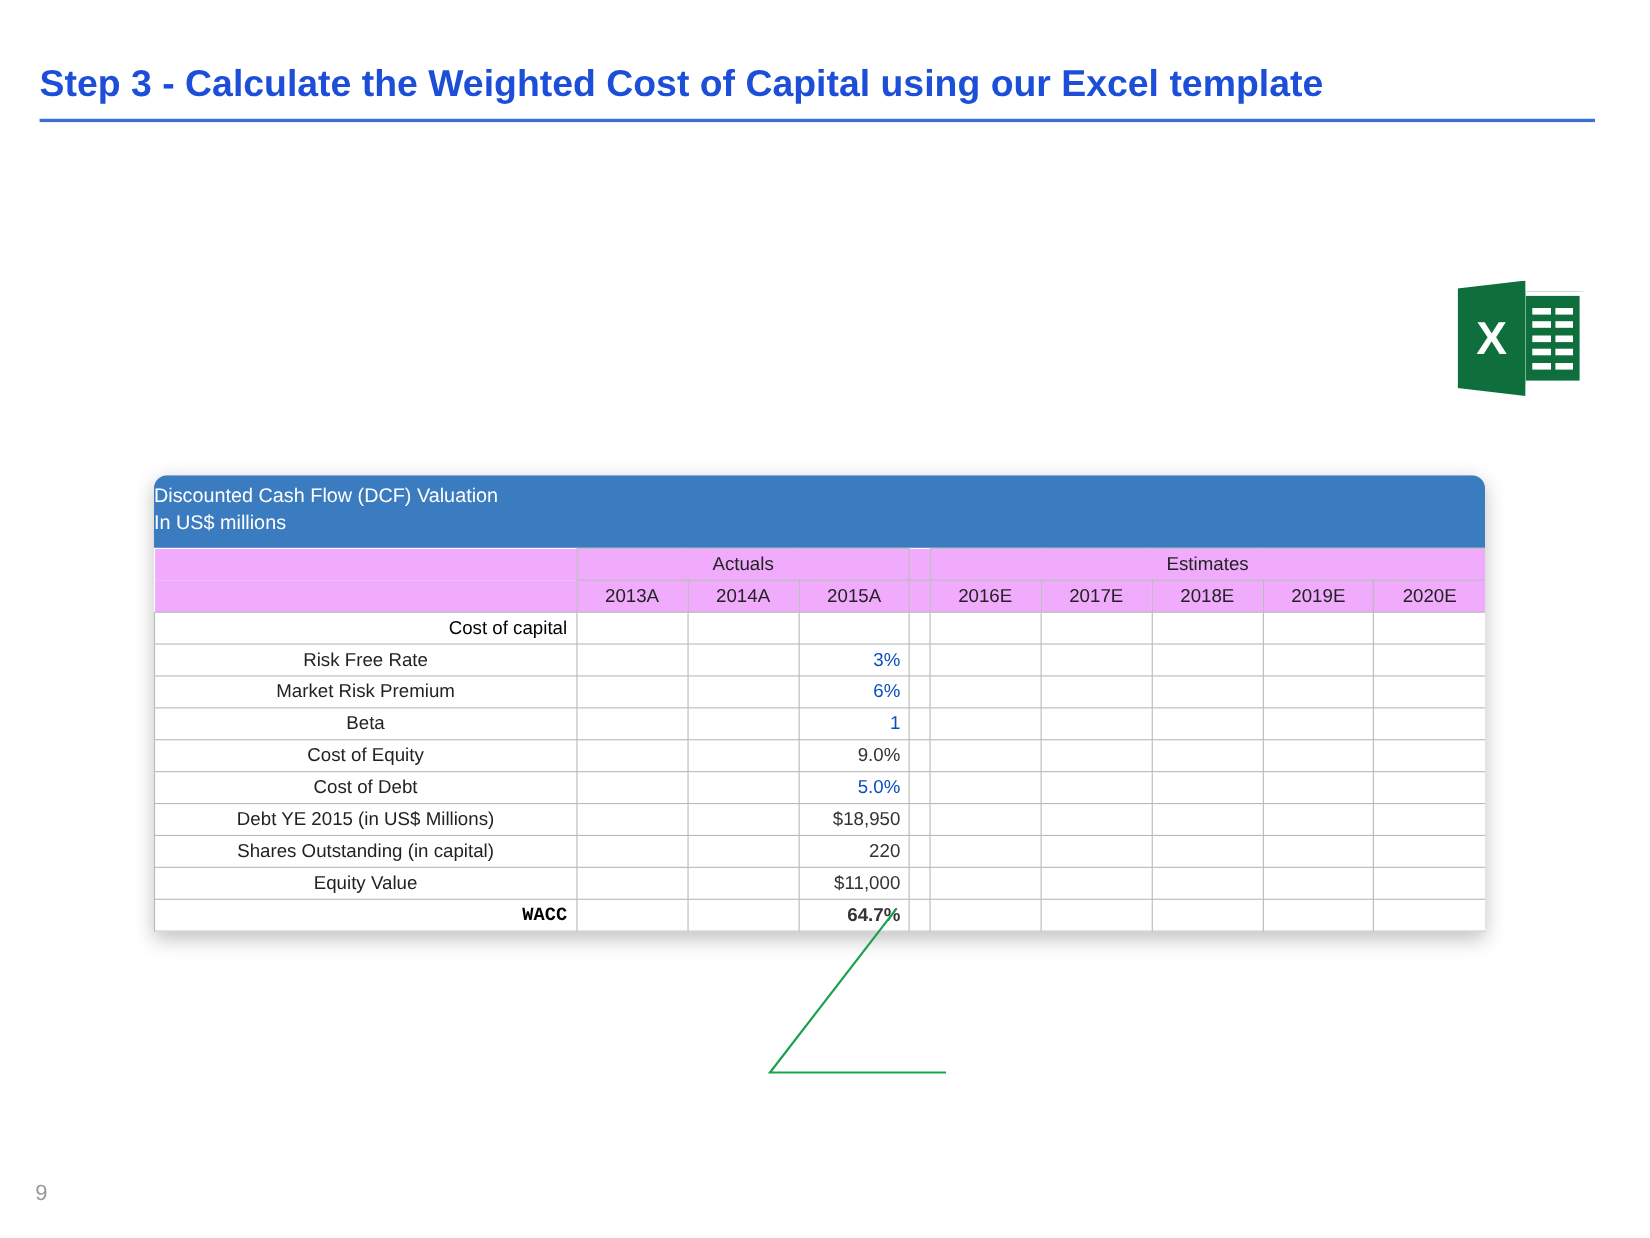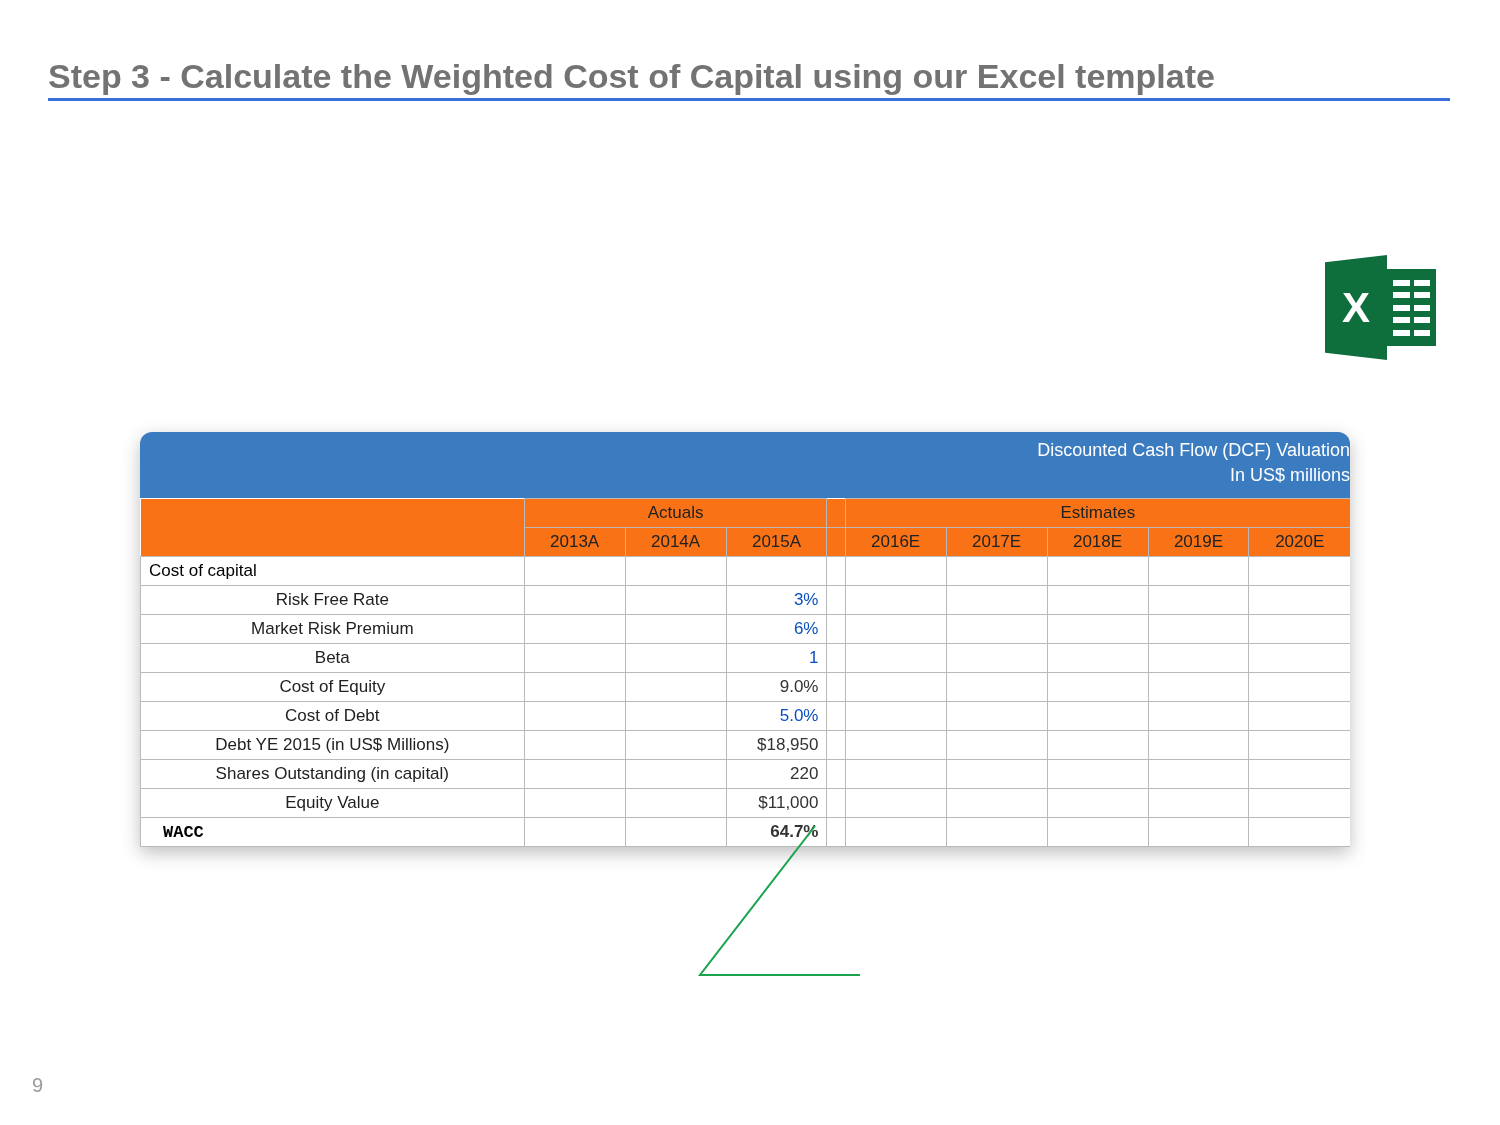--- a/index.html
+++ b/index.html
@@ -13,28 +13,29 @@
     overflow:hidden;
   }
   .slide {
     position: relative;
     width: 1500px;
     height: 1125px;
     box-sizing: border-box;
   }
   .title {
     position: absolute;
-    left: 48px;
+    left: 36px;
     top: 55px;
     right: 50px;
-    color: #737373;
+    color: #1d4ed8;
     font-size: 34px;
     font-weight: bold;
     line-height: 1.25;
     border-bottom: 3px solid #3a6ed8;
+    padding-bottom: 10px;
   }
 
   .excel-logo {
     position: absolute;
     right: 60px;
     top: 255px;
     width: 115px;
     height: 105px;
   }
   .excel-logo .left {
@@ -86,49 +87,49 @@
     width: 1210px;
     box-shadow: 0 6px 18px rgba(0,0,0,0.25);
     border-radius: 12px 12px 0 0;
     overflow: hidden;
     font-size: 17px;
     background:#fff;
   }
   .tbl-header {
     background: #3b7bbf;
     color: #ffffff;
-    text-align: right;
+    text-align: left;
     padding: 6px 0 10px 0;
     line-height: 1.4;
   }
   .tbl-header div { font-size:18px; }
 
   table.grid {
     width: 100%;
     border-collapse: collapse;
     table-layout: fixed;
   }
   table.grid th, table.grid td {
     border: 1px solid #b9b9b9;
     padding: 2px 8px;
     height: 24px;
     font-size: 17px;
     font-weight: normal;
     background: #fff;
   }
   table.grid th {
-    background: #f97316;
+    background: #f0abfc;
     color: #222;
   }
   col.label { width: 380px; }
   col.yr    { width: 100px; }
   col.gap   { width: 18px; }
 
   td.lbl { text-align: center; padding-left: 22px; color:#222; border-left:none;}
-  td.lbl-section { text-align: left; font-weight: bold; padding-left:4px; color:#000; border-left:none;}
+  td.lbl-section { text-align: right; font-weight: bold; padding-left:4px; color:#000; border-left:none;}
   td.val { text-align: right; }
   td.blue { color: #0a4fbf; }
   td.gap { border-top:none; border-bottom:none; background:#fff;}
   tr.wacc td { font-weight: bold; }
   tr.wacc td.lbl-section { padding-left:22px;font-family:Liberation Mono, monospace; }
   .noleft { border-left:none !important;}
   .noright { border-right:none !important;}
   .notop { border-top:none !important;}
   .nobottom { border-bottom:none !important;}
 

